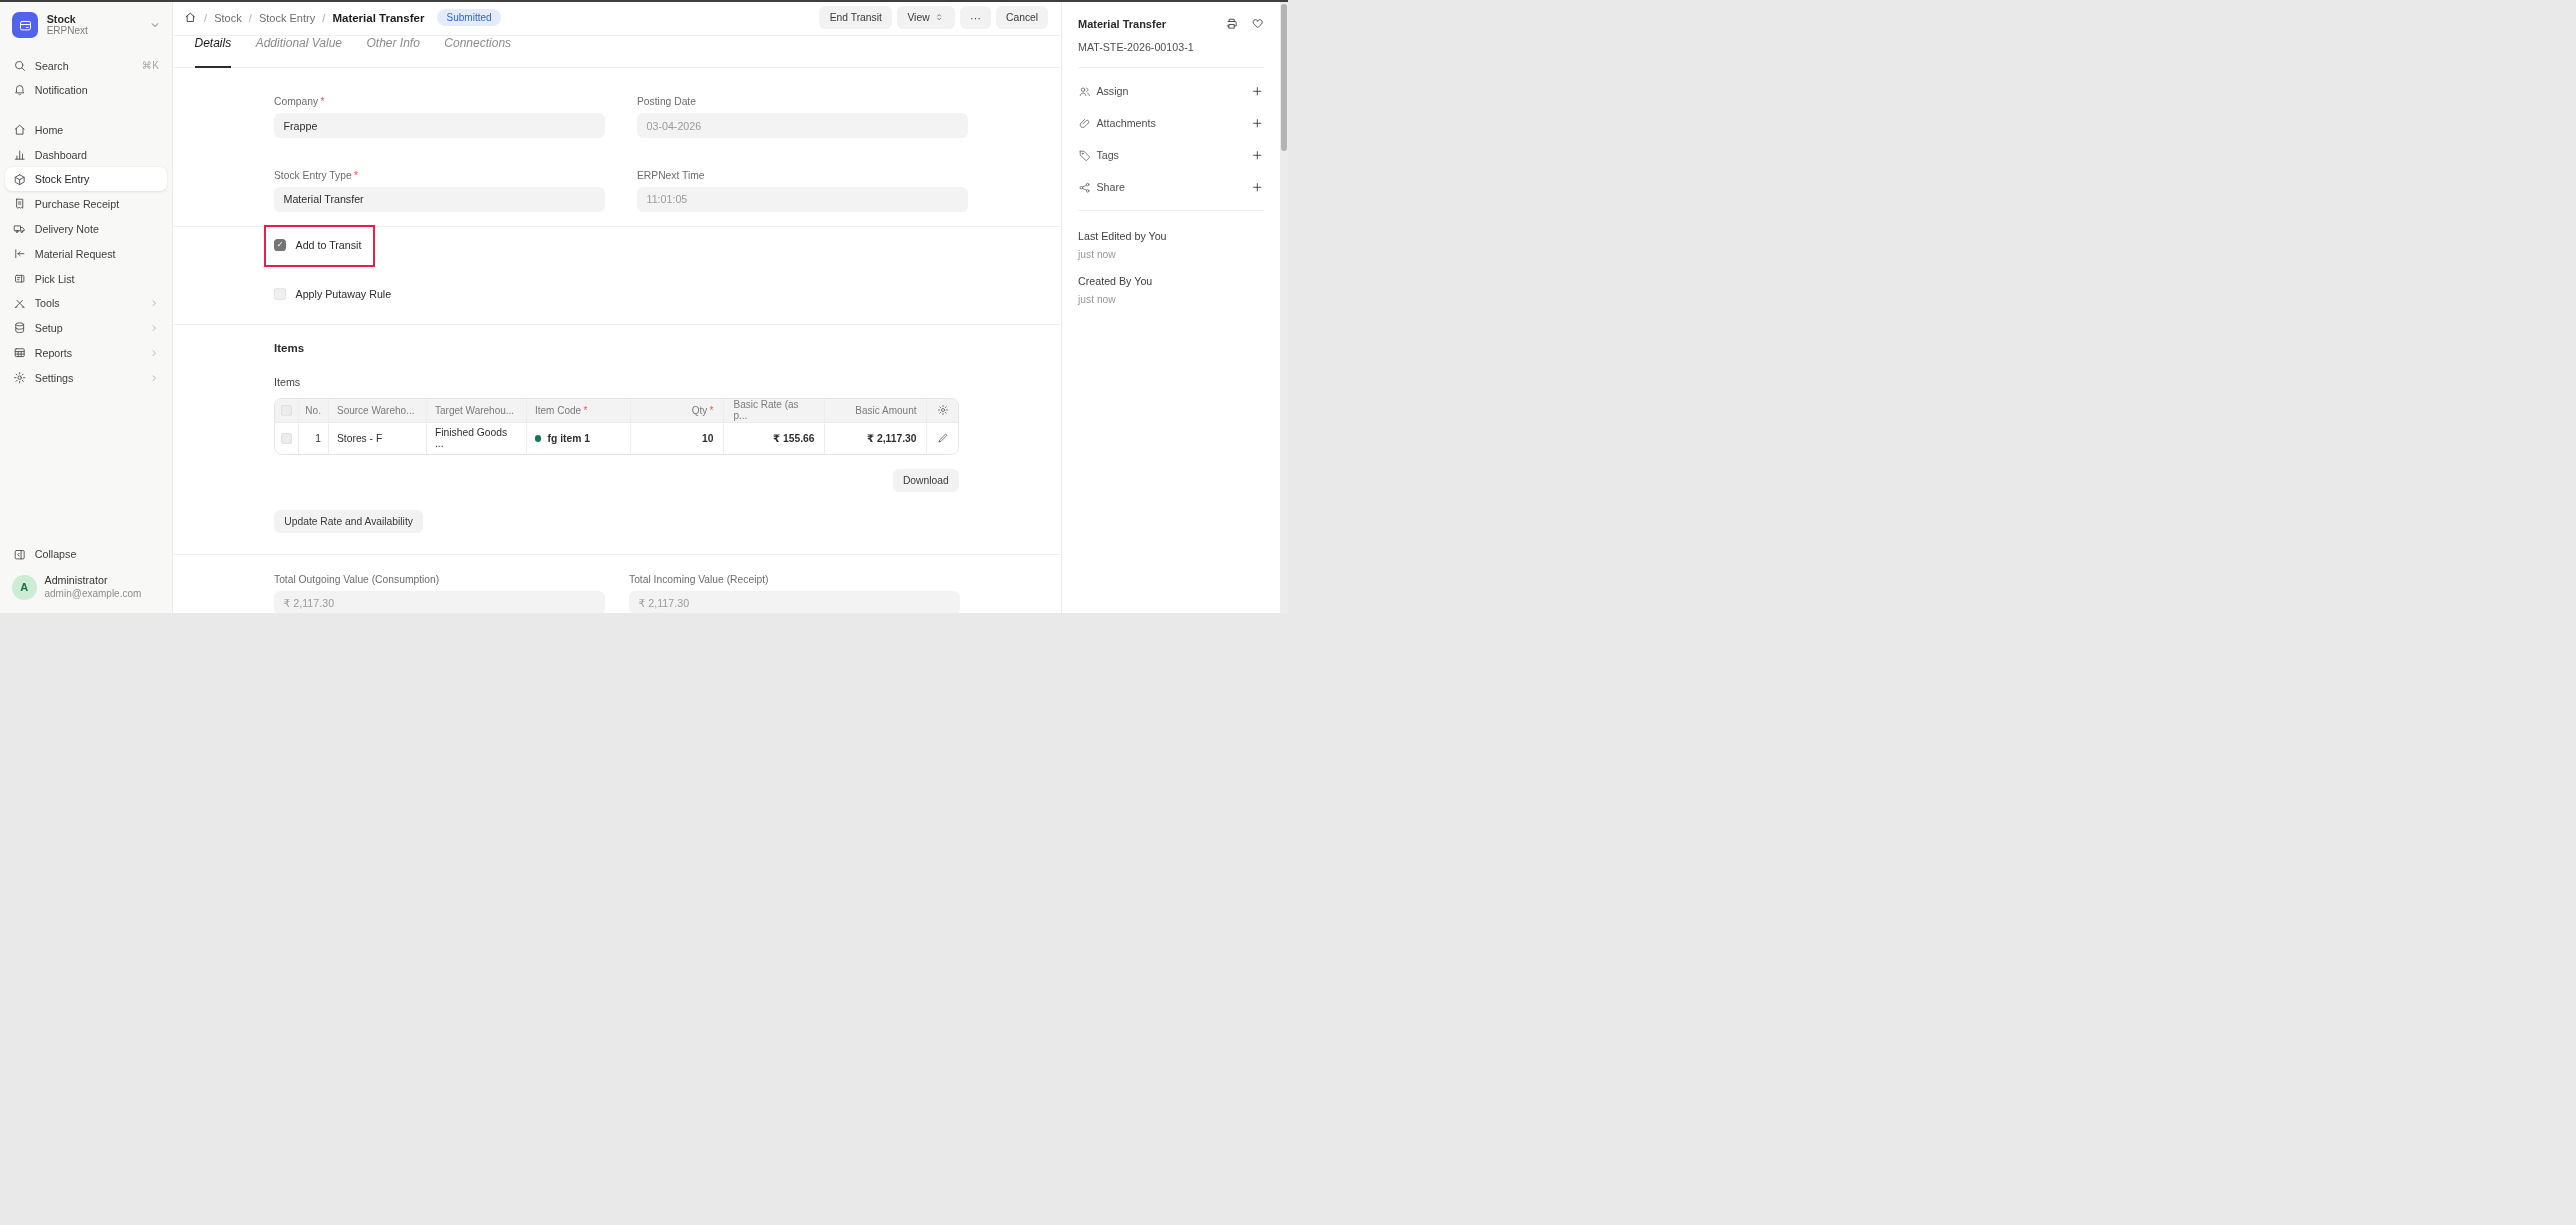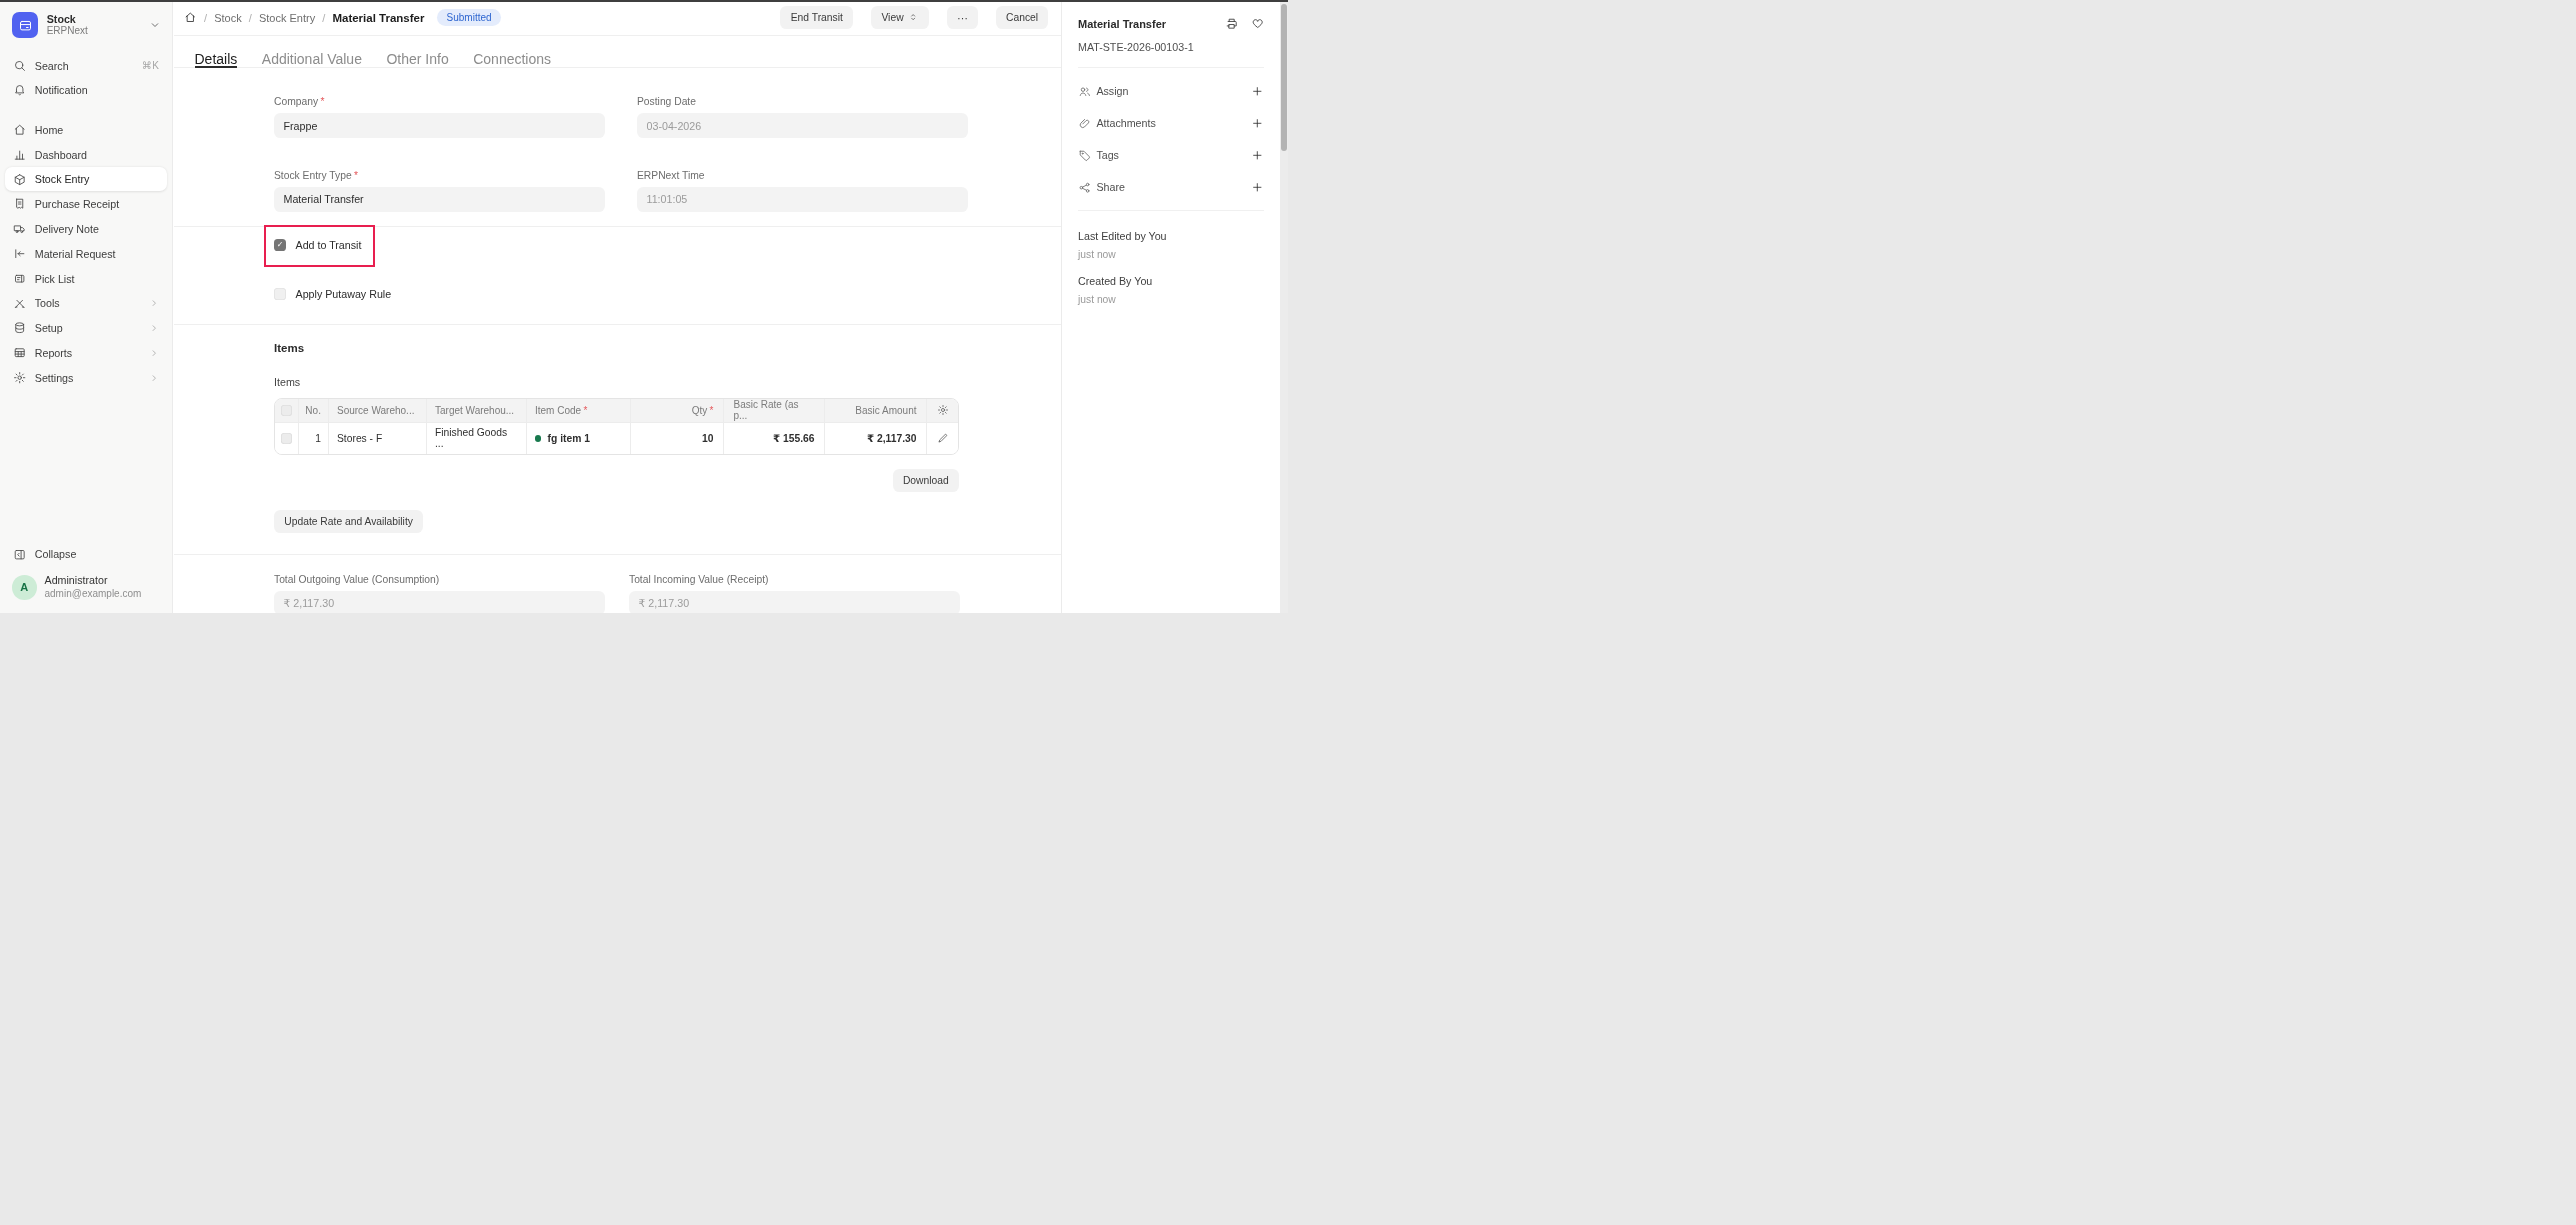--- a/index.html
+++ b/index.html
@@ -32,25 +32,25 @@
 
   
   .main { position:absolute; left:174px; top:0; right:227px; bottom:0; background:#fff; }
   .crumb-bar { height:36px; border-bottom:0.8px solid #efefef; display:flex; align-items:center; padding:0 12.6px 0 10.3px; }
   .breadcrumb { display:flex; align-items:center; gap:7.1px; font-size:11px; color:#6e6e6e; }
   .crumb-home { color:#2e2e2e; display:flex; }
   .crumb-sep { color:#b0b0b0; }
   .crumb-link { color:#6e6e6e; }
   .crumb-current { color:#1d1d1d; font-weight:700; font-size:11.5px; }
   .badge { background:#e4ecfc; color:#2e66d0; font-size:10px; font-weight:500; padding:3.2px 9.5px; border-radius:789px; margin-left:5.5px; }
-  .actions { margin-left:auto; display:flex; gap:18px; align-items:flex-start; }
+  .actions { margin-left:auto; display:flex; gap:5px; align-items:flex-start; }
   .btn { background:#f2f2f2; border:none; border-radius:6.3px; height:23px; padding:0 10.3px; font-size:10.3px; font-weight:500; color:#3a3a3a; display:flex; align-items:center; gap:4.7px; font-family:inherit; cursor:default; }
   .btn .bic { display:flex; color:#3a3a3a; }
   .tab-bar { height:32px; border-bottom:0.8px solid #efefef; display:flex; gap:24.5px; padding:0 20.5px; }
-  .tab { display:flex; align-items:flex-end; font-size:14px; color:#8c8c8c; position:relative; cursor:default; }
+  .tab { display:flex; align-items:flex-start; font-size:12px; color:#8c8c8c; position:relative; cursor:default;font-style:italic; }
   .tab.active { color:#1d1d1d; font-weight:500; }
   .tab.active::after { content:""; position:absolute; left:0; right:0; bottom:-0.8px; height:1.6px; background:#2c2c2c; }
 
   .inner { margin-left:100px; width:685px; }
 
   .sec-fields { padding-top:28px; padding-bottom:14.2px; }
   .fgrid { display:grid; grid-template-columns:331px 331px; column-gap:24px; row-gap:20px;gap:32px; }
   .flabel { font-size:10.3px; color:#6d6d6d; margin-bottom:6.3px; }
   .req { color:#e4595c; margin-left:2.4px; }
   .control { height:24.5px; background:#f3f3f3; border-radius:6.3px; display:flex; align-items:center; padding:0 9.5px; font-size:10.7px; color:#2e2e2e; font-weight:500; }

